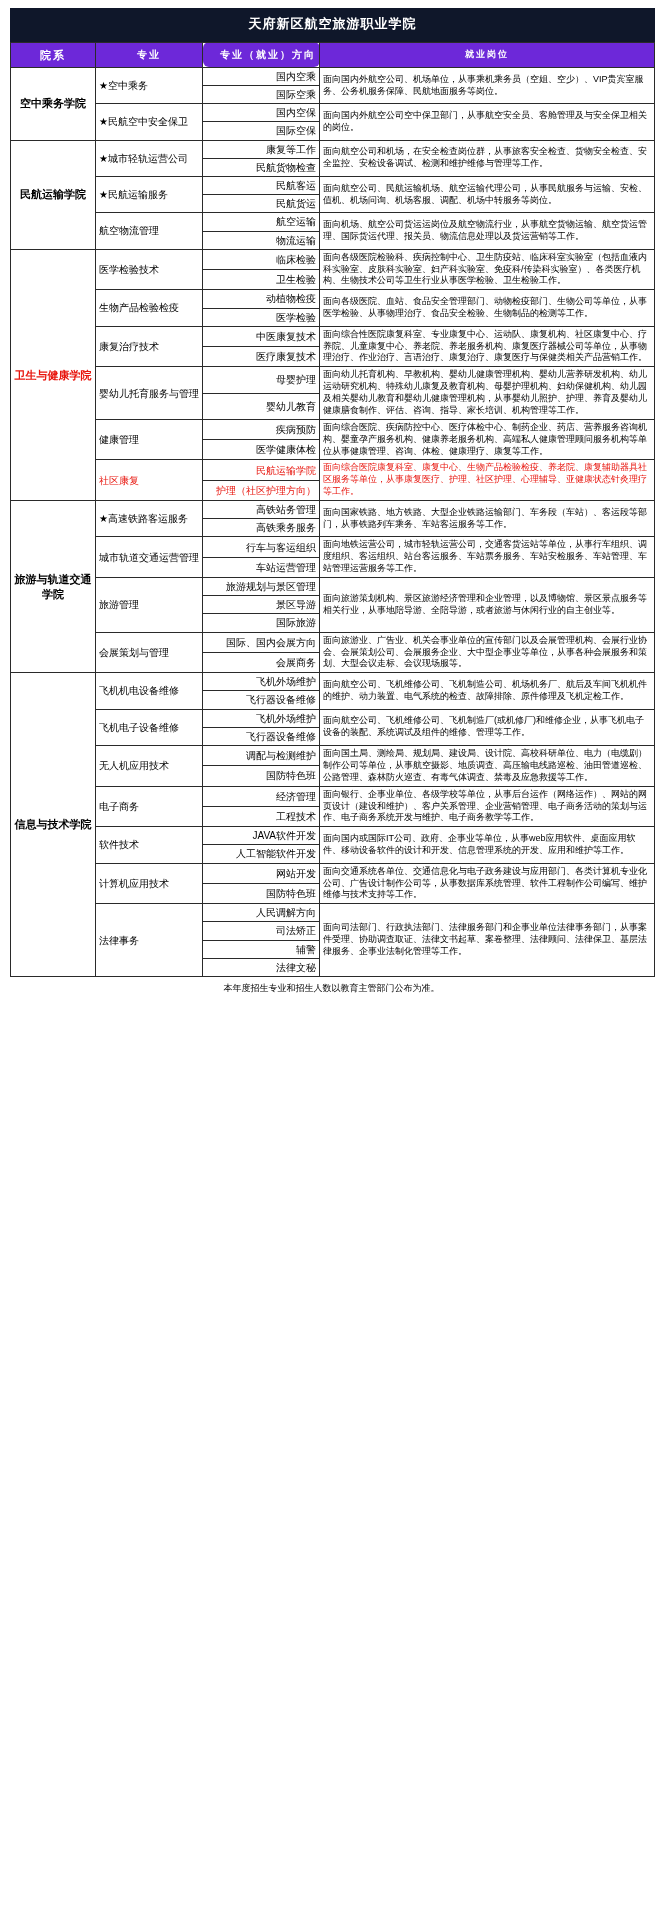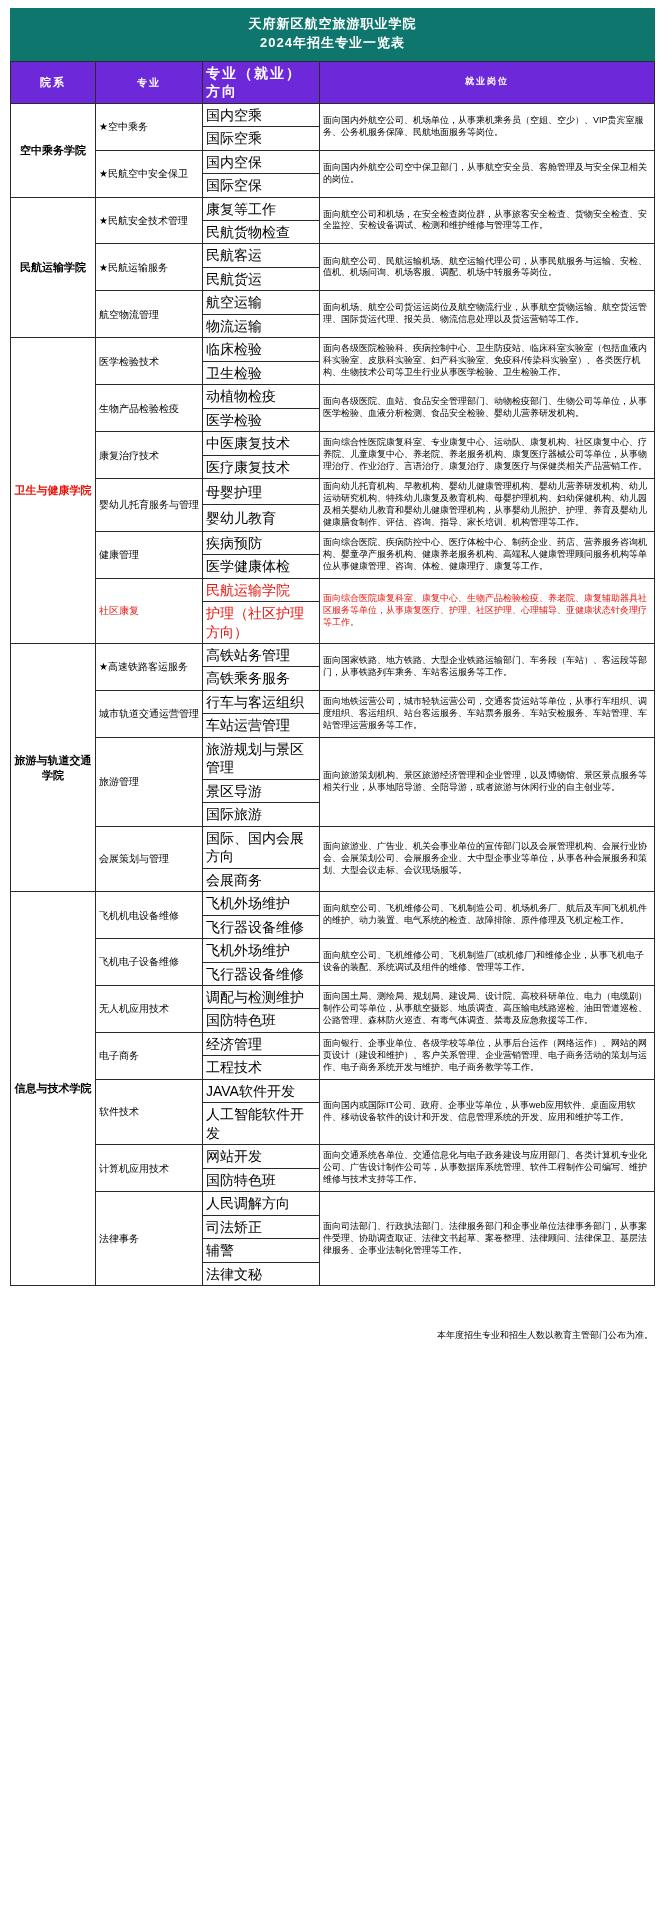--- a/index.html
+++ b/index.html
@@ -3,21 +3,21 @@
 <meta charset="utf-8">
 <style>
   html,body{margin:0;padding:0;background:#ffffff;}
   body{
     font-family:"Liberation Sans","DejaVu Sans",sans-serif;
     width:665px;
     color:#000;
   }
   .page{width:665px;box-sizing:border-box;padding:8px 10px 6px 10px;}
   .title-bar{
-    background:#0f766e;
+    background:#0f172a;
     color:#ffffff;
     text-align:center;
     padding:7px 0 8px 0;
     line-height:1.45;
     font-size:13px;
     font-weight:bold;
     letter-spacing:1px;
   }
   table.main{
     border-collapse:collapse;
@@ -35,38 +35,36 @@
     background:#6d28d9;
     color:#fff;
     font-weight:bold;
     font-size:11px;
     letter-spacing:2px;
     height:20px;
     text-align:center;
   }
   .c-dept{width:78px;text-align:center;font-weight:bold;font-size:11px;}
   .c-major{width:100px;font-size:10px;}
-  .c-dir{width:110px;text-align:left;font-size:14px;}
+  .c-dir{width:110px;text-align:right;font-size:10px;border-radius:6px;}
   .c-job{text-align:left;font-size:9px;padding:4px 5px;}
   .red{color:#e8140c;margin-left:20px;}
   .footer{
     font-size:9px;
-    text-align:right;
+    text-align:center;
     padding:5px 2px 0 0;
-    margin-top:38px;
   }
 </style>
 </head>
 <body>
 
 <div class="page">
 
   <div class="title-bar">
     <div>天府新区航空旅游职业学院</div>
-    <div>2024年招生专业一览表</div>
   </div>
 
   <table class="main">
     <thead>
       <tr>
         <th class="c-dept">院系</th>
         <th class="c-major">专业</th>
         <th class="c-dir">专业（就业）方向</th>
         <th class="c-job" style="text-align:center">就业岗位</th>
       </tr>
@@ -84,21 +82,21 @@
         <tr>
           <td class="c-major" rowspan="2">★民航空中安全保卫</td>
           <td class="c-dir">国内空保</td>
           <td class="c-job" rowspan="2">面向国内外航空公司空中保卫部门，从事航空安全员、客舱管理及与安全保卫相关的岗位。</td>
         </tr>
         <tr>
           <td class="c-dir">国际空保</td>
         </tr>
         <tr>
           <td class="c-dept" rowspan="6">民航运输学院</td>
-          <td class="c-major" rowspan="2">★民航安全技术管理</td>
+          <td class="c-major" rowspan="2">★城市轻轨运营公司</td>
           <td class="c-dir">康复等工作</td>
           <td class="c-job" rowspan="2">面向航空公司和机场，在安全检查岗位群，从事旅客安全检查、货物安全检查、安全监控、安检设备调试、检测和维护维修与管理等工作。</td>
         </tr>
         <tr>
           <td class="c-dir">民航货物检查</td>
         </tr>
         <tr>
           <td class="c-major" rowspan="2">★民航运输服务</td>
           <td class="c-dir">民航客运</td>
           <td class="c-job" rowspan="2">面向航空公司、民航运输机场、航空运输代理公司，从事民航服务与运输、安检、值机、机场问询、机场客服、调配、机场中转服务等岗位。</td>
@@ -119,21 +117,21 @@
           <td class="c-major" rowspan="2">医学检验技术</td>
           <td class="c-dir">临床检验</td>
           <td class="c-job" rowspan="2">面向各级医院检验科、疾病控制中心、卫生防疫站、临床科室实验室（包括血液内科实验室、皮肤科实验室、妇产科实验室、免疫科/传染科实验室）、各类医疗机构、生物技术公司等卫生行业从事医学检验、卫生检验工作。</td>
         </tr>
         <tr>
           <td class="c-dir">卫生检验</td>
         </tr>
         <tr>
           <td class="c-major" rowspan="2">生物产品检验检疫</td>
           <td class="c-dir">动植物检疫</td>
-          <td class="c-job" rowspan="2">面向各级医院、血站、食品安全管理部门、动物检疫部门、生物公司等单位，从事医学检验、血液分析检测、食品安全检验、婴幼儿营养研发机构。</td>
+          <td class="c-job" rowspan="2">面向各级医院、血站、食品安全管理部门、动物检疫部门、生物公司等单位，从事医学检验、从事物理治疗、食品安全检验、生物制品的检测等工作。</td>
         </tr>
         <tr>
           <td class="c-dir">医学检验</td>
         </tr>
         <tr>
           <td class="c-major" rowspan="2">康复治疗技术</td>
           <td class="c-dir">中医康复技术</td>
           <td class="c-job" rowspan="2">面向综合性医院康复科室、专业康复中心、运动队、康复机构、社区康复中心、疗养院、儿童康复中心、养老院、养老服务机构、康复医疗器械公司等单位，从事物理治疗、作业治疗、言语治疗、康复治疗、康复医疗与保健类相关产品营销工作。</td>
         </tr>
         <tr>

